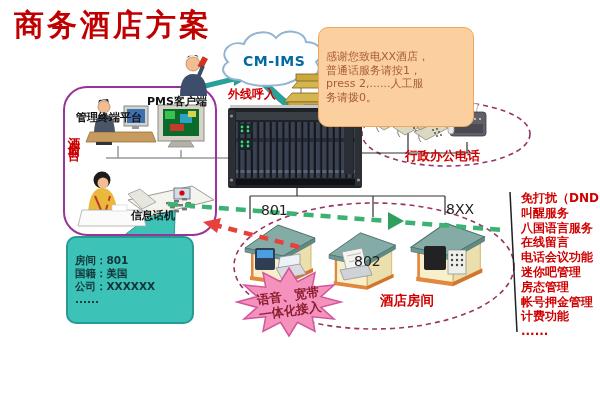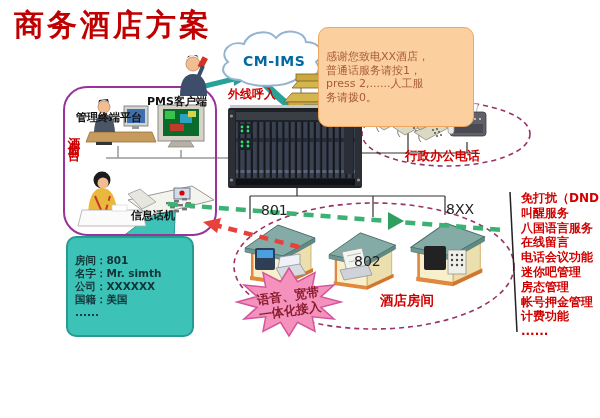--- a/index.html
+++ b/index.html
@@ -246,23 +246,22 @@
     <span>务请拨0。</span>
   </div>
 
   <div class="abs blk mgmt">管理终端平台</div>
   <div class="abs blk pms">PMS客户端</div>
   <div class="abs blk infop">信息话机</div>
   <div class="abs fdesk">酒店前台</div>
 
   <div class="abs gcard">
     <span>房间：801</span>
-    <span>名字：Mr. simth</span>
+    <span>国籍：美国</span>
     <span>公司：XXXXXX</span>
-    <span>国籍：美国</span>
     <span>......</span>
   </div>
 
   <div class="abs redlbl offlbl">行政办公电话</div>
 
   <div class="abs roomno r801">801</div>
   <div class="abs roomno r802">802</div>
   <div class="abs roomno r8xx">8XX</div>
 
   <div class="abs redlbl roomslbl">酒店房间</div>

